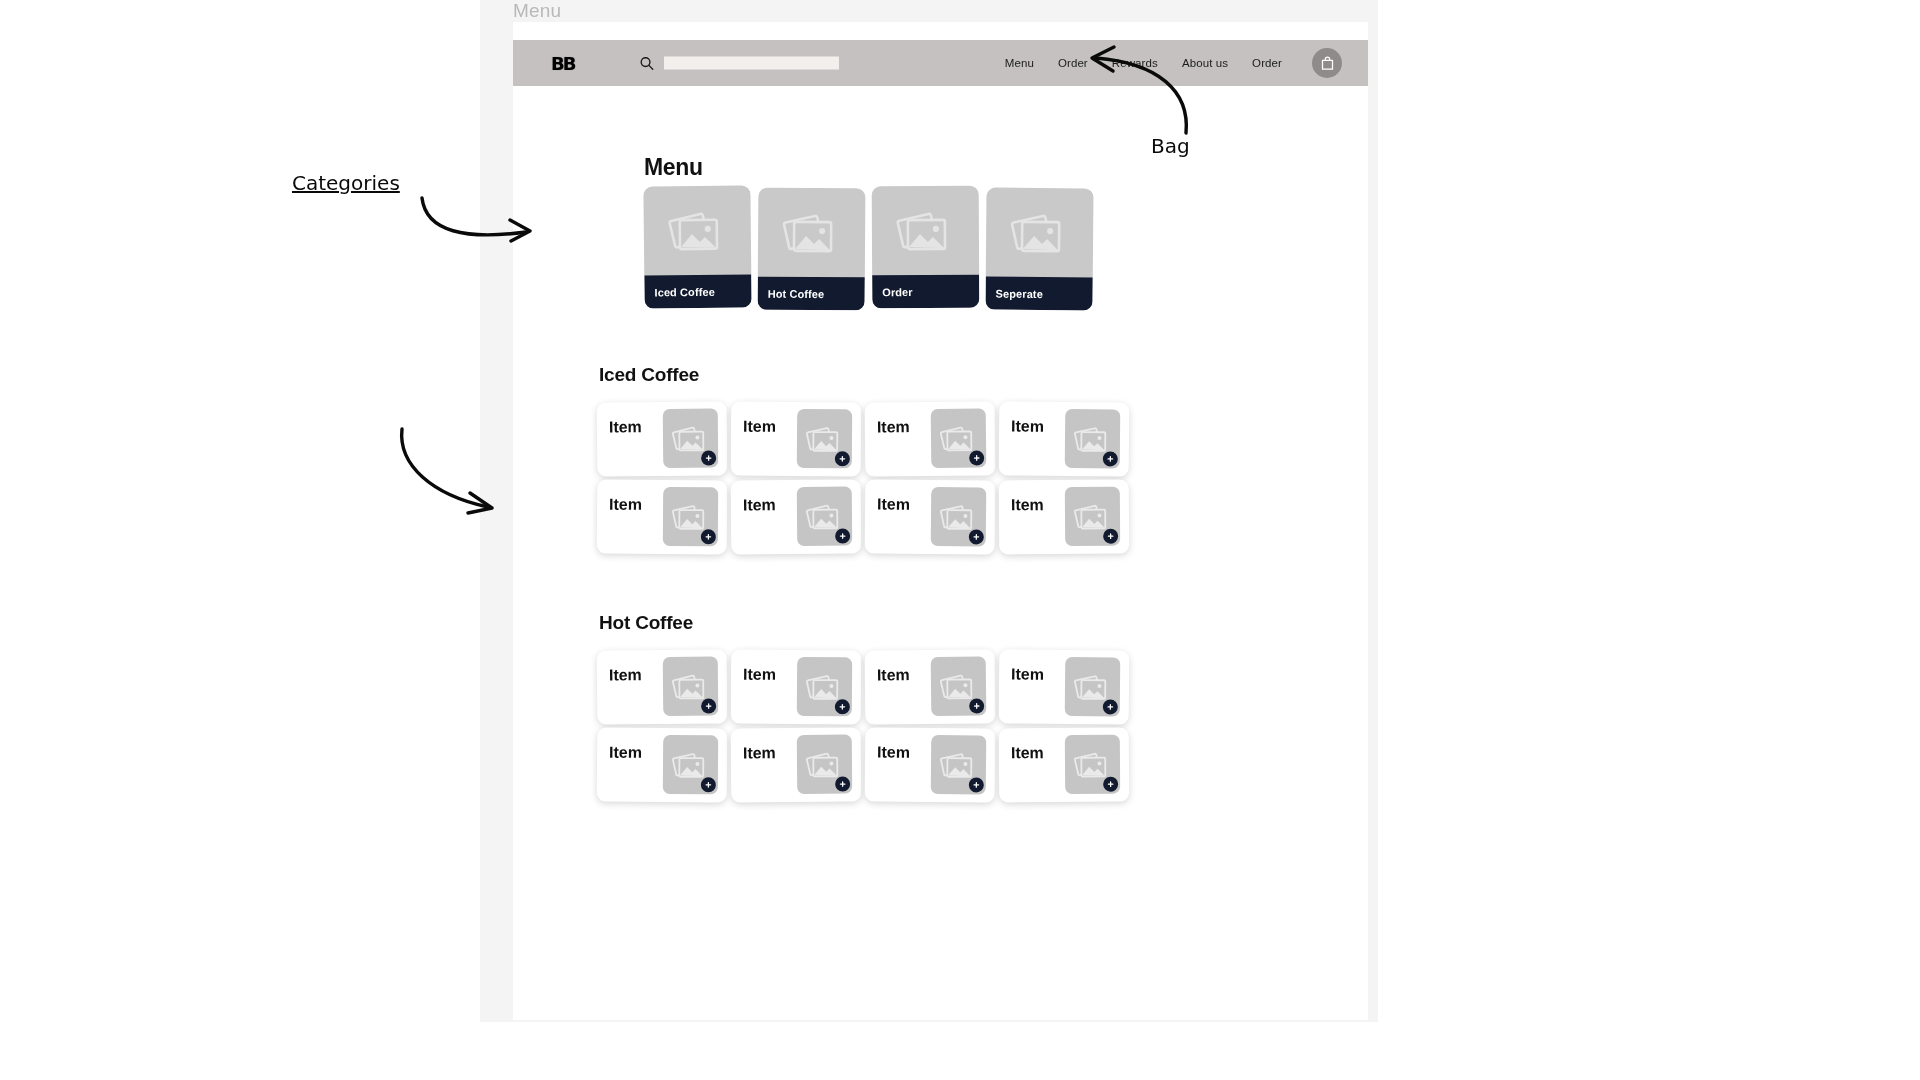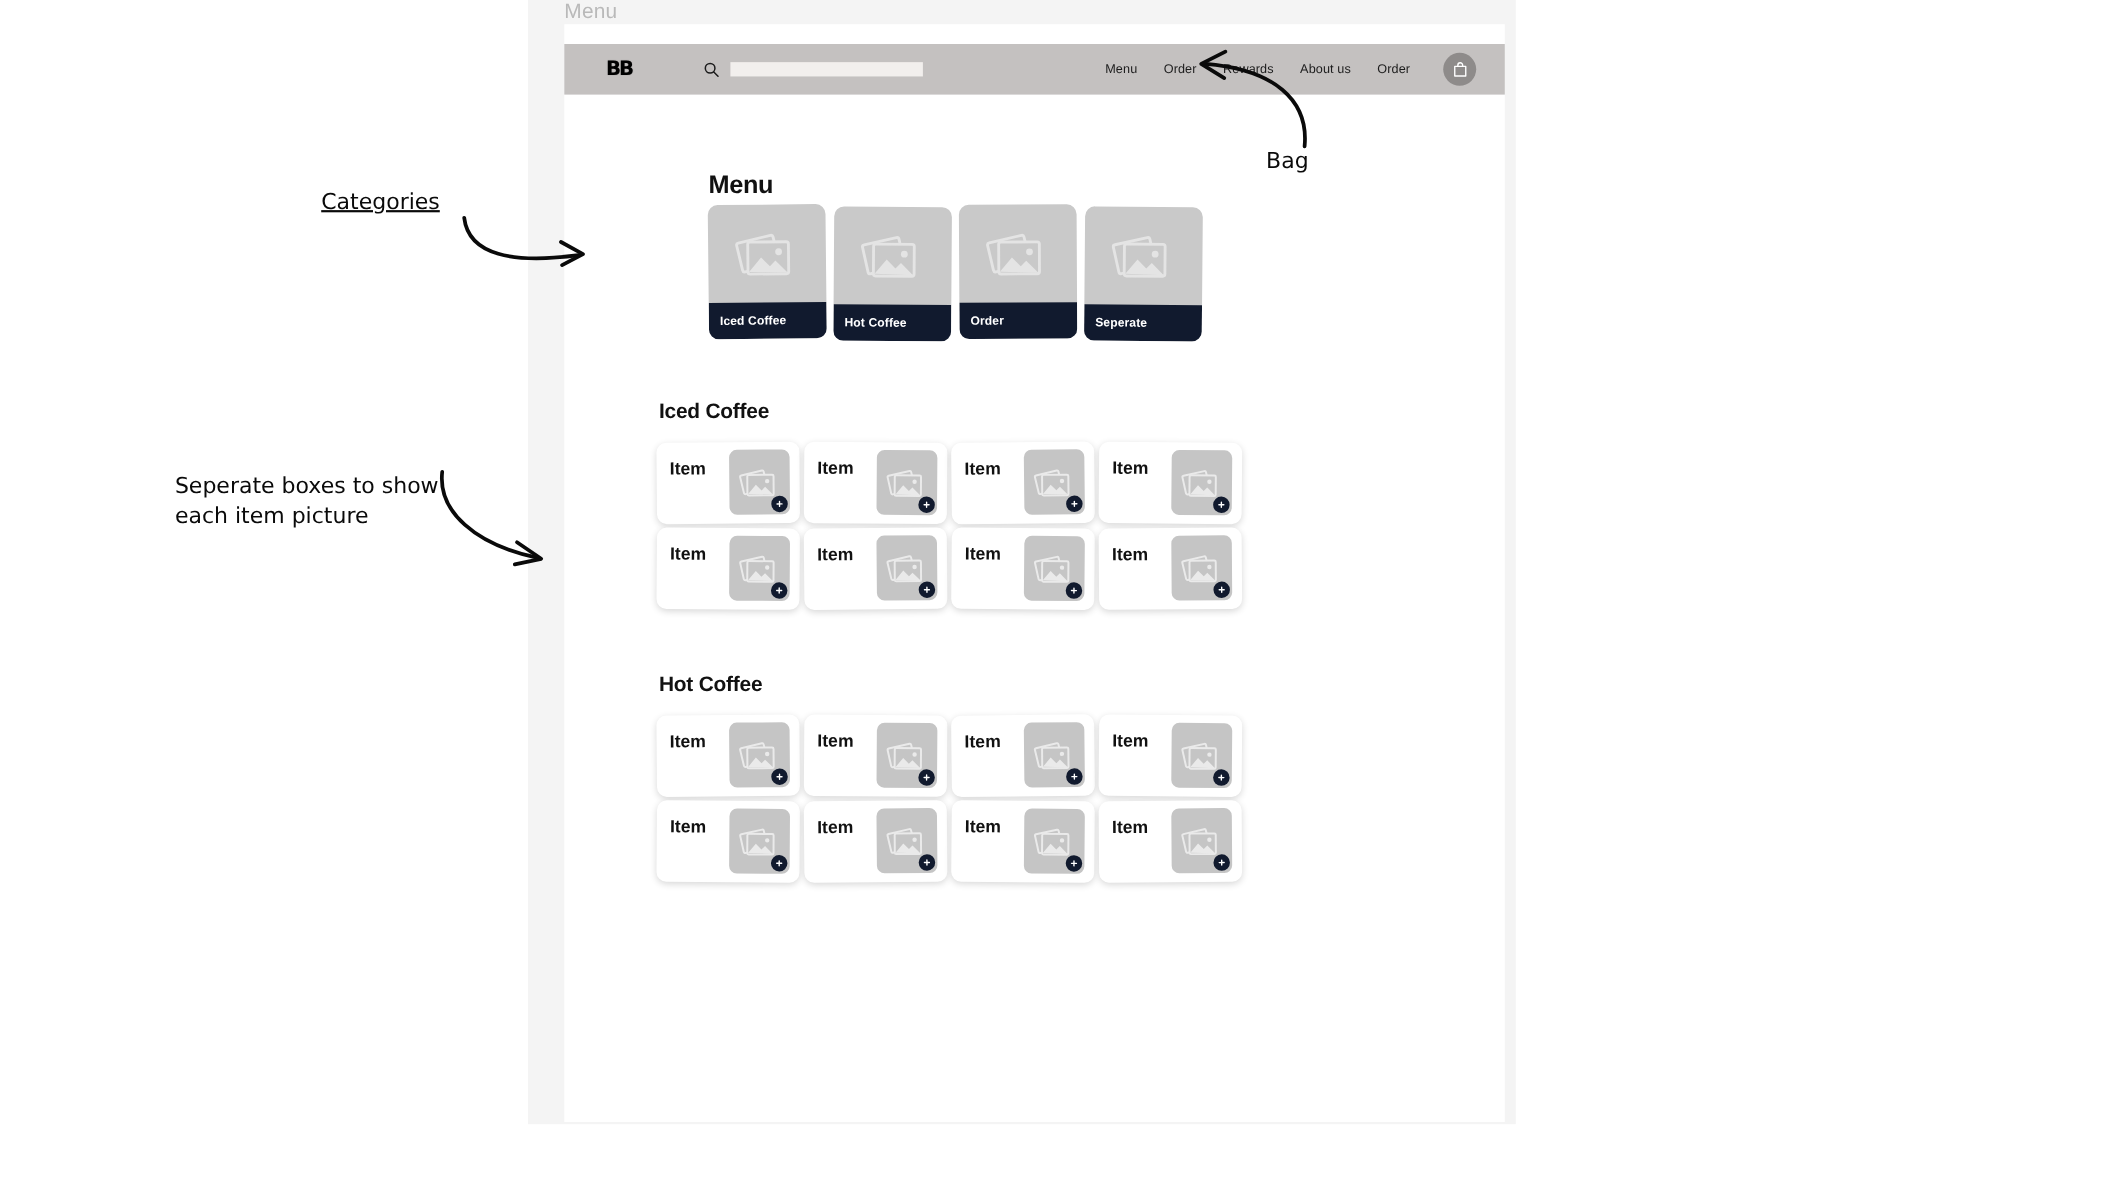--- a/index.html
+++ b/index.html
@@ -518,21 +518,20 @@
   <line x1="12" y1="6" x2="12" y2="18"></line>
   <line x1="6" y1="12" x2="18" y2="12"></line>
 </svg>
           </div>
         </div>
       </div>
 
   </div>
 
   <div class="anno anno-categories">Categories</div>
-  <div class="anno anno-boxes">Seperate boxes to show each item picture</div>
   <div class="anno anno-bag">Bag</div>
 
   <svg class="arrow-svg" style="left:390px; top:190px; width:130px; height:70px;" viewBox="0 0 130 70" fill="none">
     <path d="M4 8 C8 42, 48 50, 108 42" stroke="#0a0a0a" stroke-width="3.4" stroke-linecap="round" fill="none"></path>
     <path d="M92 30 L112 41 L93 51" stroke="#0a0a0a" stroke-width="3.4" stroke-linecap="round" stroke-linejoin="round" fill="none"></path>
   </svg>
 
   <svg class="arrow-svg" style="left:368px; top:425px; width:110px; height:95px;" viewBox="0 0 110 95" fill="none">
     <path d="M6 4 C2 40, 36 70, 92 82" stroke="#0a0a0a" stroke-width="3.4" stroke-linecap="round" fill="none"></path>
     <path d="M74 68 L96 83 L72 88" stroke="#0a0a0a" stroke-width="3.4" stroke-linecap="round" stroke-linejoin="round" fill="none"></path>

